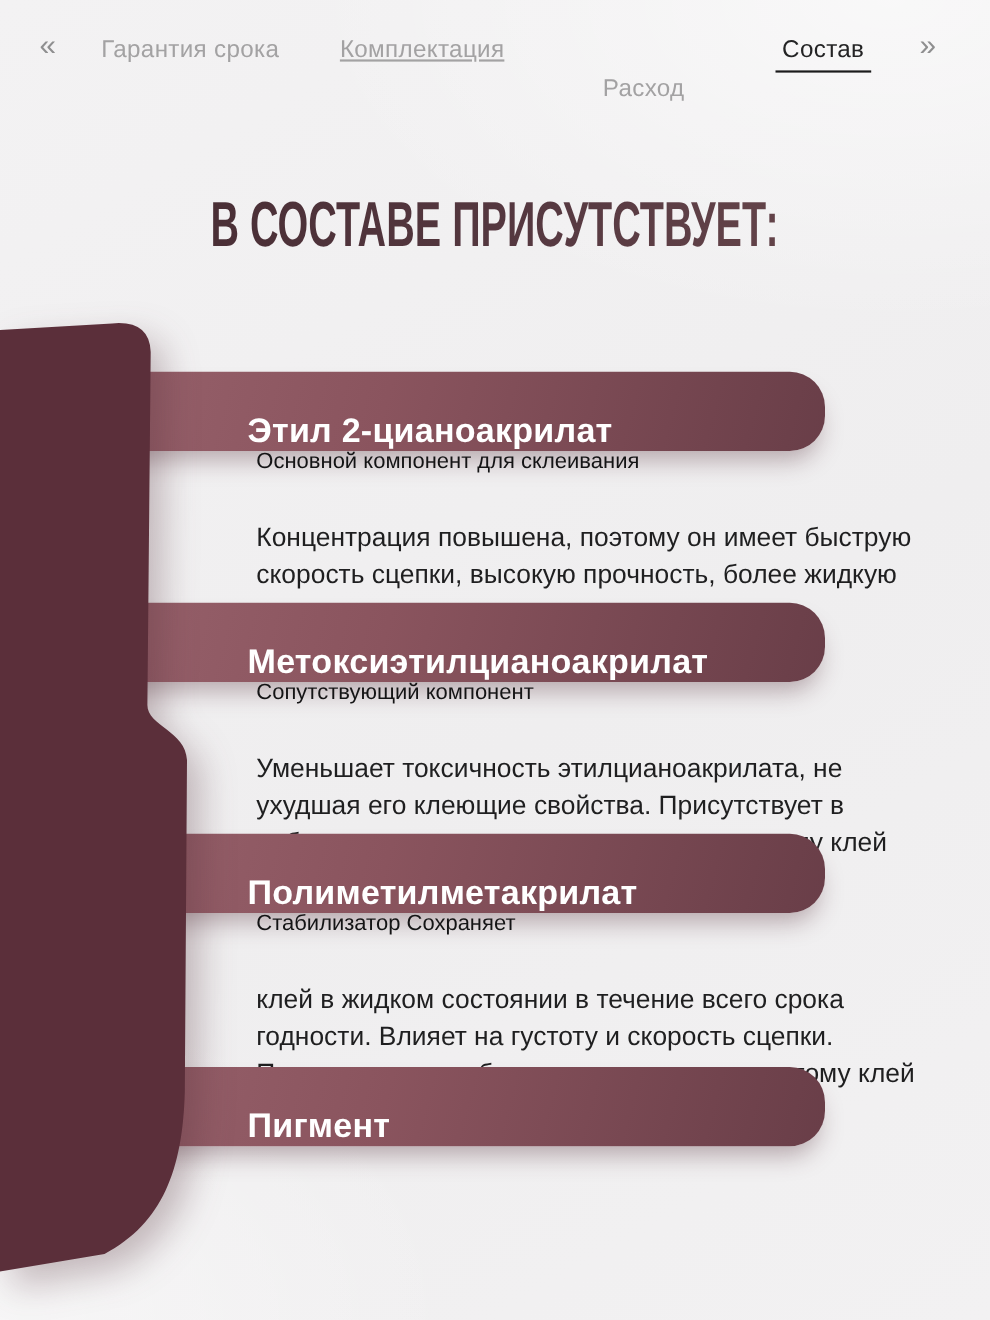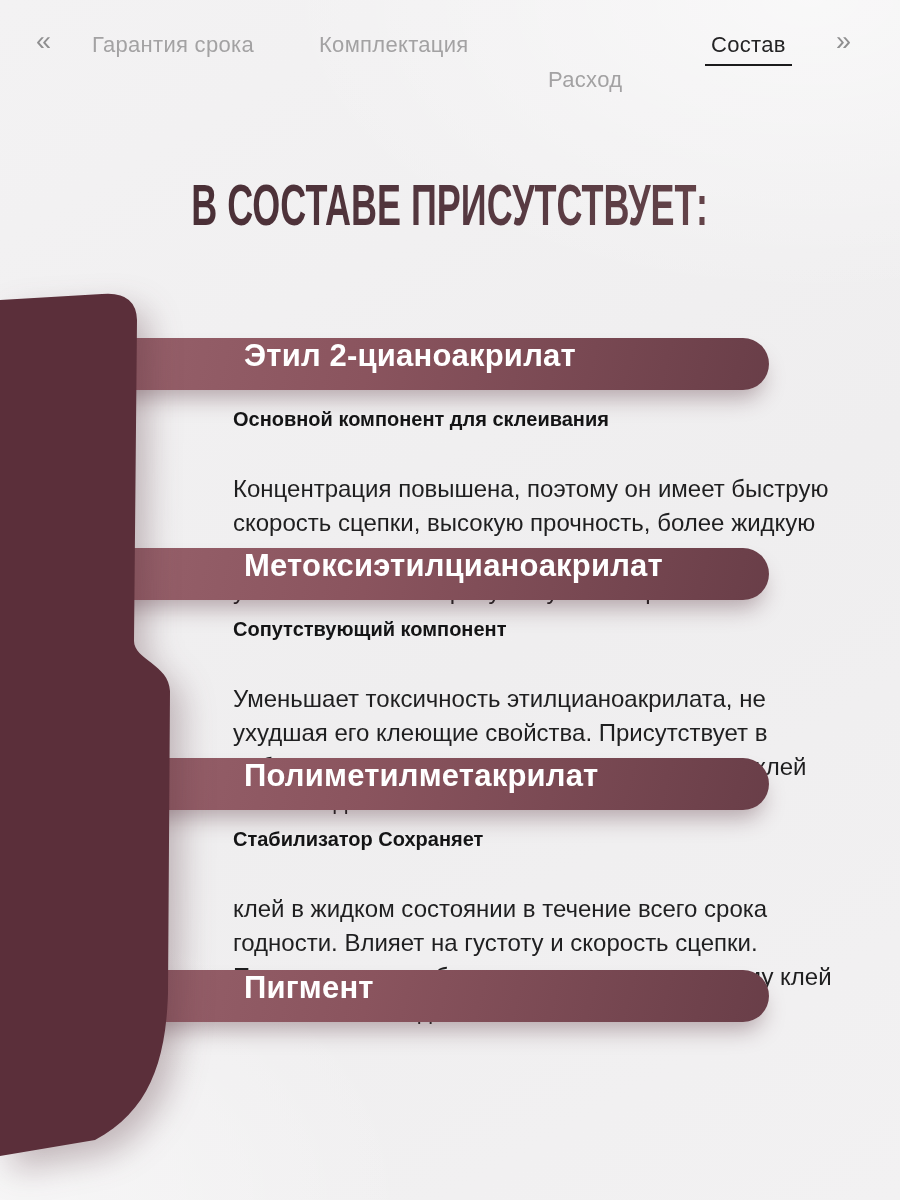--- a/index.html
+++ b/index.html
@@ -24,48 +24,48 @@
     font-family:"Liberation Sans", sans-serif;
   }
   .nav .chev.left{left:36px;}
   .nav .chev.right{left:836px;}
   .nav .tab{
     position:absolute;top:32px;font-size:22px;letter-spacing:.3px;
     color:#a3a2a3;background:none;border:none;padding:0;cursor:pointer;
     font-family:"Liberation Sans", sans-serif;white-space:nowrap;
   }
   .nav .tab.t0{left:92px;}
-  .nav .tab.t1{left:319px;}
+  .nav .tab.t1{left:309px;text-decoration:underline;}
   .nav .tab.t2{left:548px;margin-top:35px;}
   .nav .tab.t3{left:705px;color:#242425;padding:0 6px 6px 6px;border-bottom:2px solid #1b1b1c;}
 
   
   .title-wrap{position:absolute;top:156px;left:0;width:900px;display:flex;justify-content:center;margin-top:15px;}
   .title{
     font-size:58px;font-weight:bold;white-space:nowrap;letter-spacing:0;
     transform:scaleX(.62);transform-origin:center;
     background:linear-gradient(90deg,#4a2f36 0%,#553840 55%,#634349 100%);
     -webkit-background-clip:text;background-clip:text;
     color:#513439;-webkit-text-fill-color:transparent;
   }
 
   
   .pill{
-    position:absolute;left:103px;width:666px;height:52px;
+    position:absolute;left:84px;width:666px;height:72px;
     border-radius:10px 32px 32px 10px;
     background:linear-gradient(105deg,#97616b 0%,#8a545e 40%,#693e48 100%);
     box-shadow:0 14px 22px -6px rgba(84,47,57,.38);
-    display:flex;align-items:flex-start;
+    display:flex;align-items:flex-end;
   }
   .pill .label{
     color:#ffffff;font-weight:bold;font-size:31px;letter-spacing:.2px;
     padding-left:141px;white-space:nowrap;
   }
   .txt{position:absolute;left:233px;width:615px;color:#1f1f20;}
-  .txt .lead{font-weight:bold;font-size:20px;line-height:26px;color:#141415;}
+  .txt .lead{font-weight:normal;font-size:20px;line-height:26px;color:#141415;}
   .txt .para{font-size:24px;line-height:34px;white-space:pre-line;margin-top:40px;}
   .pill.p0{top:338px;} .txt.x0{top:406px;}
   .pill.p1{top:548px;} .txt.x1{top:616px;}
   .pill.p2{top:758px;} .txt.x2{top:826px;}
   .pill.p3{top:970px;} .txt.x3{top:1040px;}
 
   
   .bottle{
     position:absolute;top:288px;left:0;width:180px;height:870px;
     filter:drop-shadow(12px 14px 16px rgba(78,44,54,.30));

